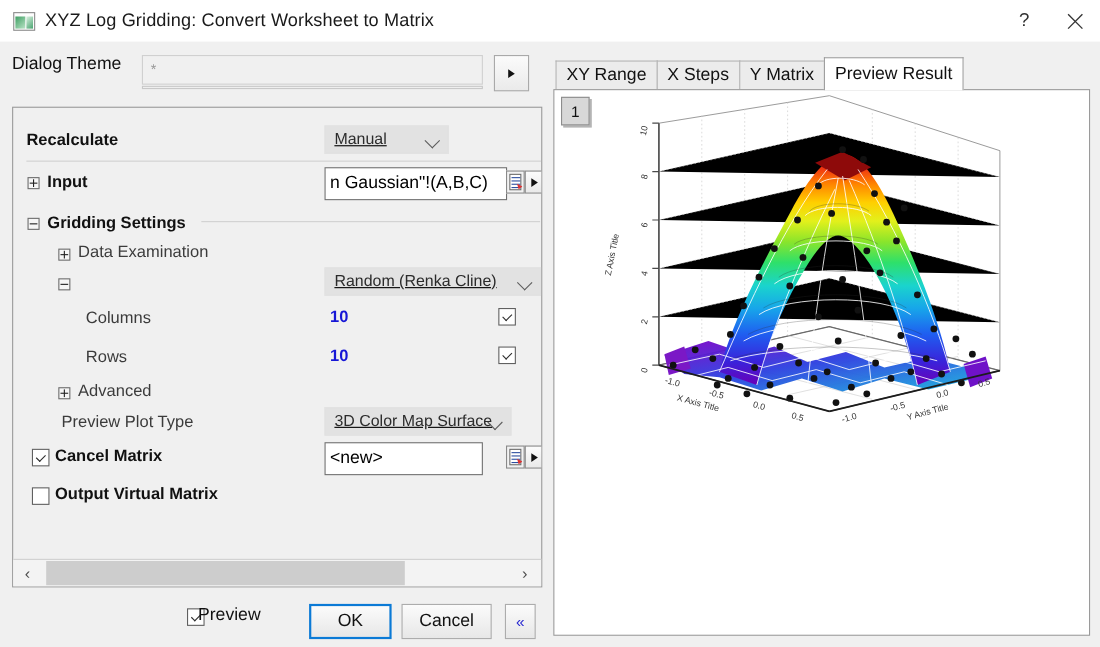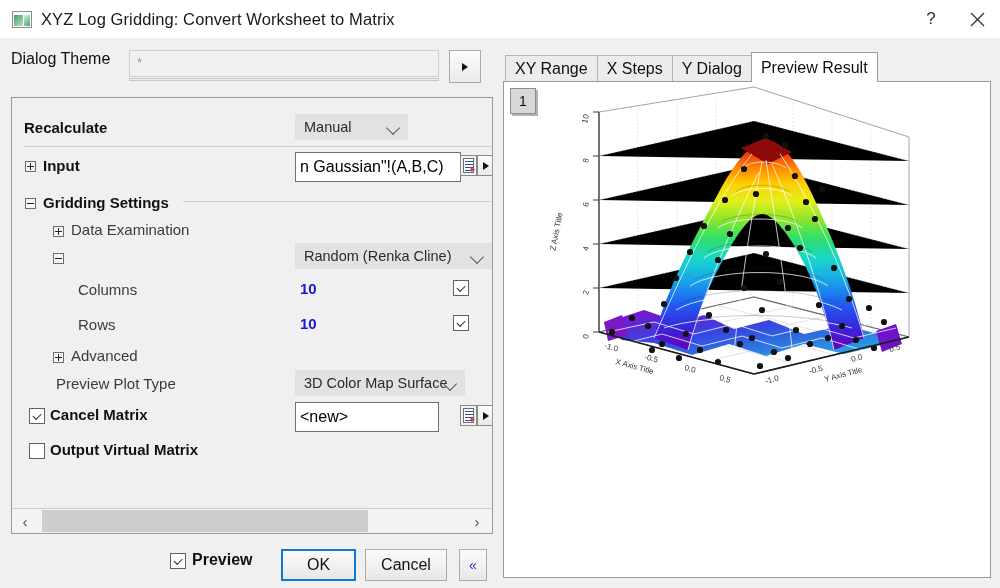--- a/index.html
+++ b/index.html
@@ -51,21 +51,21 @@
   .sep{position:absolute;height:1px;background:#d0d0d0;}
 
   
   .tbox{position:absolute;width:11px;height:11px;border:1px solid #6c6c6c;background:#f6f6f6;
         box-sizing:border-box;}
   .tbox::before{content:"";position:absolute;left:1px;top:4px;width:7px;height:1px;background:#222;}
   .tbox.plus::after{content:"";position:absolute;left:4px;top:1px;width:1px;height:7px;background:#222;}
 
   
   .combo{position:absolute;height:26px;background:#e2e2e2;border:1px solid #e2e2e2;
-         box-sizing:border-box;display:flex;align-items:center;}
+         box-sizing:border-box;display:flex;align-items:center;text-decoration:underline;}
   .combo .ctext{font-size:14.5px;color:#2b2b2b;margin-left:8px;}
   .combo .chev{position:absolute;right:9px;top:8px;width:9px;height:9px;
       border-right:1.6px solid #5c5c5c;border-bottom:1.6px solid #5c5c5c;transform:rotate(45deg);}
 
   
   .tinput{position:absolute;height:30px;background:#fff;border:1px solid #6f6f6f;
           box-sizing:border-box;display:flex;align-items:center;overflow:hidden;}
   .tinput .tval{font-size:16px;color:#000;margin-left:4px;white-space:nowrap;}
   .browse{position:absolute;width:17px;height:21px;border:1px solid #8a8a8a;background:#f2f2f2;
           box-sizing:border-box;}
@@ -90,21 +90,21 @@
   
   .hscroll{position:absolute;left:0;bottom:0;width:480px;height:25px;background:#f3f3f3;
            border-top:1px solid #cfcfcf;box-sizing:border-box;}
   .hscroll .sbtn{position:absolute;top:0;width:22px;height:24px;display:flex;
            align-items:center;justify-content:center;color:#4d4d4d;font-size:15px;}
   .hscroll .thumb{position:absolute;left:30px;top:1px;width:326px;height:22px;background:#cdcdcd;}
 
   
   .btnbar{position:absolute;left:0;top:540px;width:500px;height:48px;}
   .pv-cb{position:absolute;left:170px;top:13px;}
-  .pv-label{position:absolute;left:192px;top:11px;font-size:16px;color:#111;font-weight:bold;}
+  .pv-label{position:absolute;left:180px;top:11px;font-size:16px;color:#111;}
   .btn{position:absolute;height:32px;background:linear-gradient(#fbfbfb,#e7e7e7);
        border:1px solid #acacac;box-sizing:border-box;display:flex;align-items:center;
        justify-content:center;font-size:16px;color:#111;}
   .btn.primary{border:2px solid #0b7ad6;}
   .btn.small{font-size:14px;color:#2a2ad0;}
 
   
   .right{position:absolute;left:501px;top:44px;width:490px;height:534px;}
   .tabs{position:absolute;left:4px;top:8px;height:30px;display:flex;align-items:flex-end;}
   .tab{height:27px;padding:0 9px;background:#ececec;border:1px solid #b5b5b5;
@@ -264,21 +264,21 @@
     <span class="pv-label">Preview</span>
     <div class="btn primary" style="left:281px;top:9px;width:75px">OK</div>
     <div class="btn" style="left:365px;top:9px;width:82px">Cancel</div>
     <div class="btn small" style="left:459px;top:9px;width:28px">«</div>
   </div>
 
   <div class="right">
     <div class="tabs">
       <div class="tab">XY Range</div>
       <div class="tab">X Steps</div>
-      <div class="tab">Y Dialog</div>
+      <div class="tab">Y Matrix</div>
       <div class="tab active">Preview Result</div>
     </div>
 
     <div class="preview-box">
       <div class="page-btn">1</div>
 
       <svg class="plot" viewBox="0 0 486 495">
         <defs>
           <linearGradient id="peakgrad" x1="0" y1="1" x2="0" y2="0">
             <stop offset="0.00" stop-color="#6a00b8"></stop>

